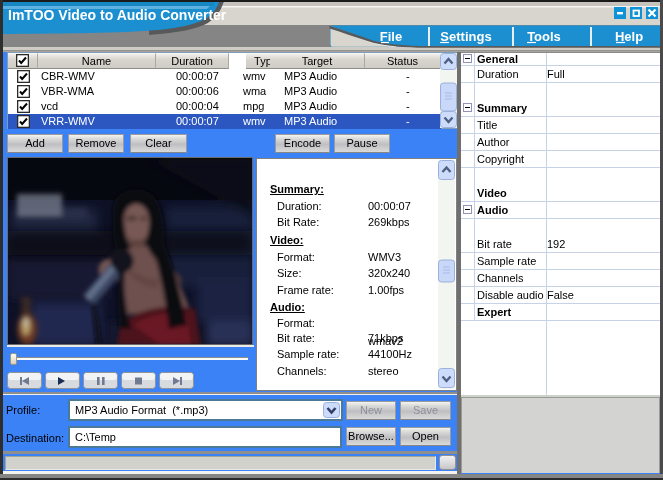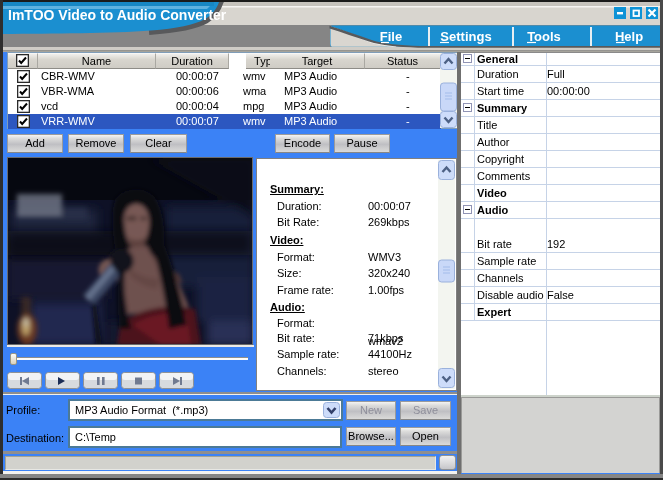--- a/index.html
+++ b/index.html
@@ -332,39 +332,32 @@
   <div class="abs" style="left:13px;top:0;width:1px;height:268px;background:#c6d3e7;"></div>
   <div class="abs" style="left:85px;top:0;width:1px;height:342px;background:#c6d3e7;"></div>
   <div class="pgrow" style="top:0;height:13px;line-height:12px;">
         <div class="minus" style="top:1px;"></div>
         <div class="pgname" style="height:12px;font-weight:bold;">General</div>
       </div>
   <div class="pgrow" style="top:13px;">
         <div class="pgname">Duration</div>
         <div class="pgval">Full</div>
       </div>
-  <div class="pgrow" style="top:30px;">
-        <div class="pgname">Start time</div>
-        <div class="pgval">00:00:00</div>
-      </div>
   <div class="pgrow" style="top:47px;">
         <div class="minus"></div>
         <div class="pgname" style="font-weight:bold;">Summary</div>
       </div>
   <div class="pgrow" style="top:64px;">
         <div class="pgname">Title</div>
       </div>
   <div class="pgrow" style="top:81px;">
         <div class="pgname">Author</div>
       </div>
   <div class="pgrow" style="top:98px;">
         <div class="pgname">Copyright</div>
-      </div>
-  <div class="pgrow" style="top:115px;">
-        <div class="pgname">Comments</div>
       </div>
   <div class="pgrow" style="top:132px;">
         <div class="pgname" style="font-weight:bold;">Video</div>
       </div>
   <div class="pgrow" style="top:149px;">
         <div class="minus"></div>
         <div class="pgname" style="font-weight:bold;">Audio</div>
       </div>
   <div class="pgrow" style="top:183px;">
         <div class="pgname">Bit rate</div>

